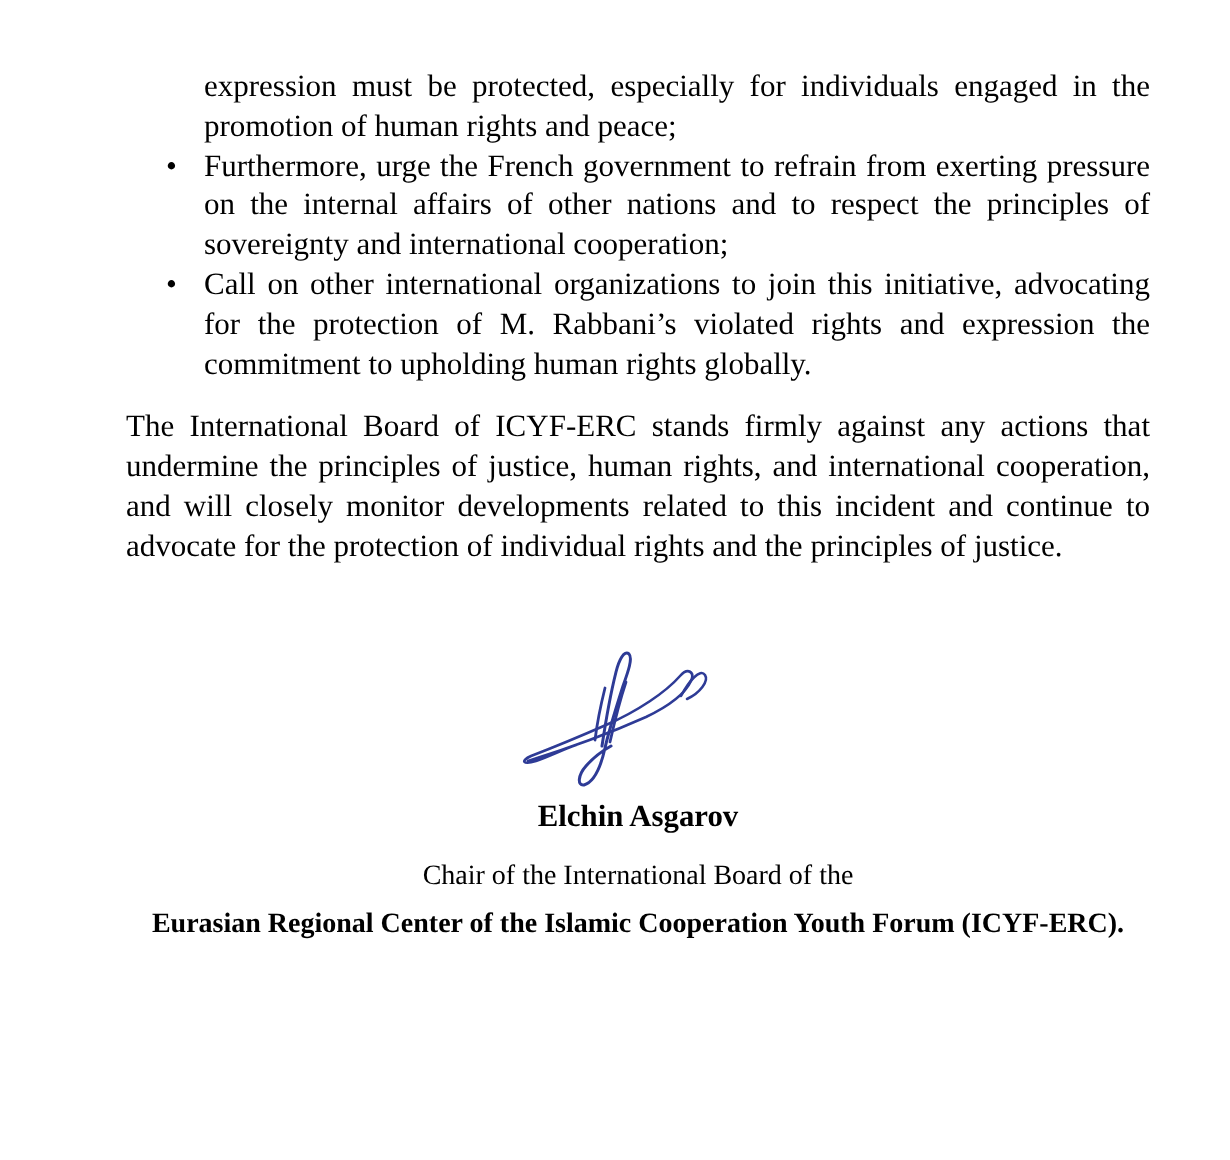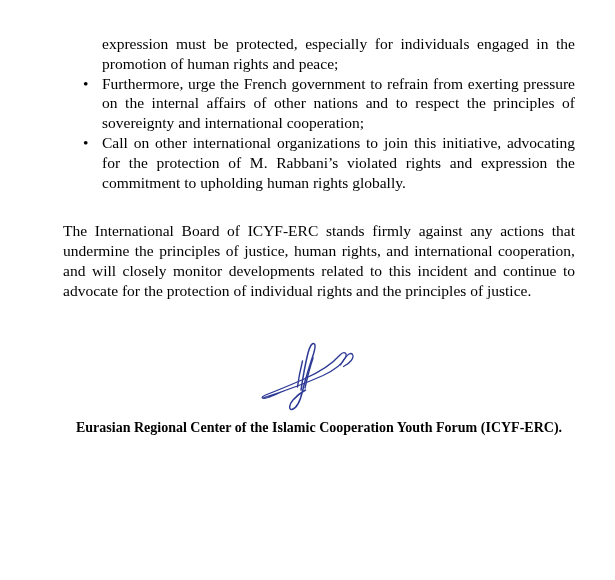--- a/index.html
+++ b/index.html
@@ -36,21 +36,21 @@
     padding-left: 39px;
   }
   .bullet-marker {
     position: absolute;
     left: 20px;
     top: 0;
     font-size: 15.5px;
     line-height: 19.8px;
   }
   .closing {
-    margin-top: 29px;
+    margin-top: 12px;
   }
   .sig-row {
     position: relative;
     margin-top: 33px;
     height: 80px;
   }
   .sig-svg {
     position: absolute;
     left: 192px;
     top: 0;
@@ -104,18 +104,20 @@
         <g fill="none" stroke-linecap="round" stroke-linejoin="round">
           <path stroke-width="1.5" d="M46,56 C47.5,46 50,31 53,19 C54.5,13 57,8 59.5,10 C61.5,12 59,19 56.5,26 C53,37 49.5,48 47.5,57 C45.5,66 42,74 37,75.5 C33.5,76 34,70.5 38,66 C41.5,62 46,58.5 50.5,56" stroke="#2e3b96"></path>
           <path stroke-width="1.4" d="M50,54 C52,45 55,33 58,24" stroke="#2e3b96"></path>
           <path stroke-width="1.4" d="M42.5,53 C43.5,45 45.5,35 47.5,27" stroke="#2e3b96"></path>
           <path stroke-width="1.3" d="M9,63.5 C25,58.5 49,50 68,41.5 C79.5,36 87.5,30 90.5,23.5 C92.5,19 89,16.5 85,21 C78,29 64,38.5 48,45.5 C32,52.5 17,58.5 10.5,61 C5,63.5 6.5,65.5 13,63.5 C19,61.5 27,57.5 33,55.5" stroke="#2e3b96"></path>
           <path stroke-width="1.3" d="M85.5,31 C89.5,23.5 95,17 97.5,20.5 C99.5,23.5 95,29.5 88.5,32.5" stroke="#2e3b96"></path>
         </g>
       </svg>
     </div>
 
+    <p class="signatory-name">Elchin Asgarov</p>
 
+    <p class="signatory-title-1">Chair of the International Board of the</p>
 
     <p class="signatory-title-2">Eurasian Regional Center of the Islamic Cooperation Youth Forum (ICYF-ERC).</p>
 
   </div>
 </div>
 
 </body></html>

